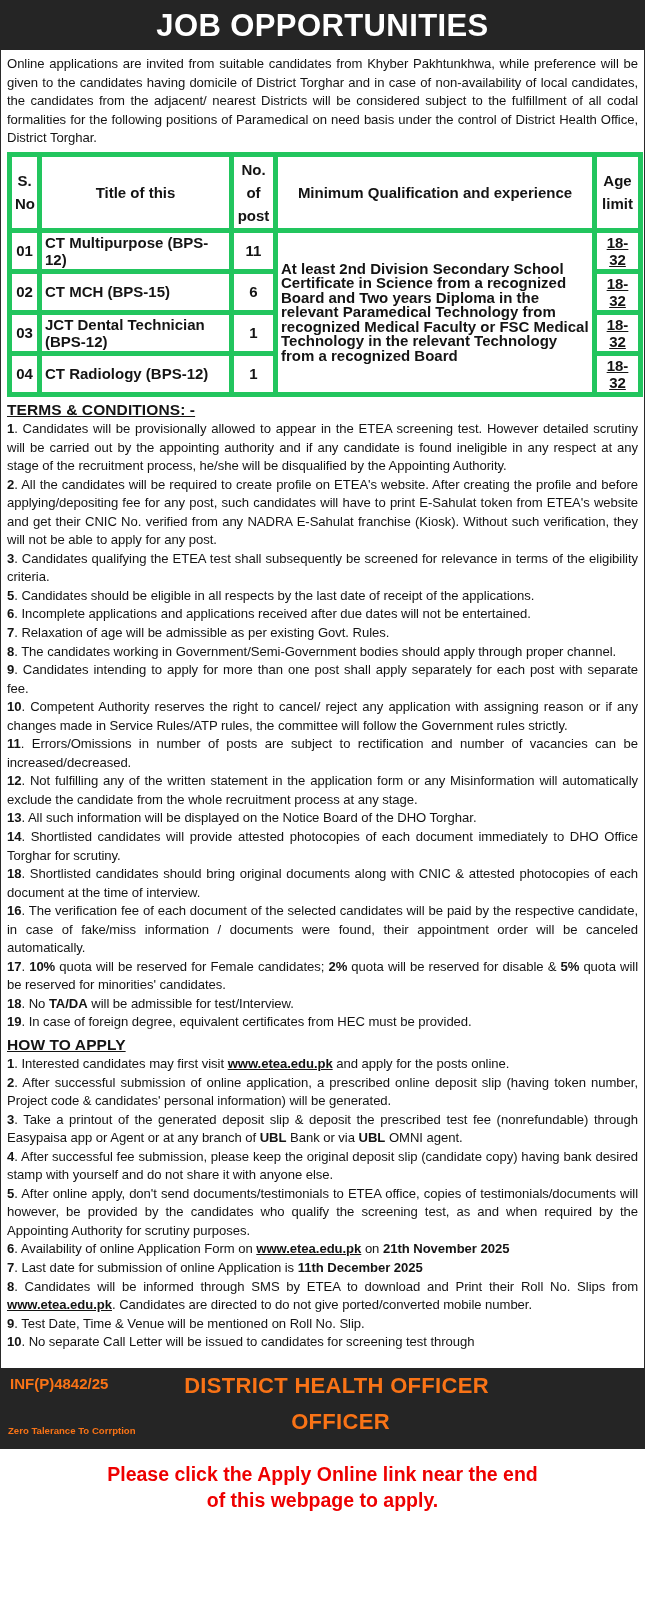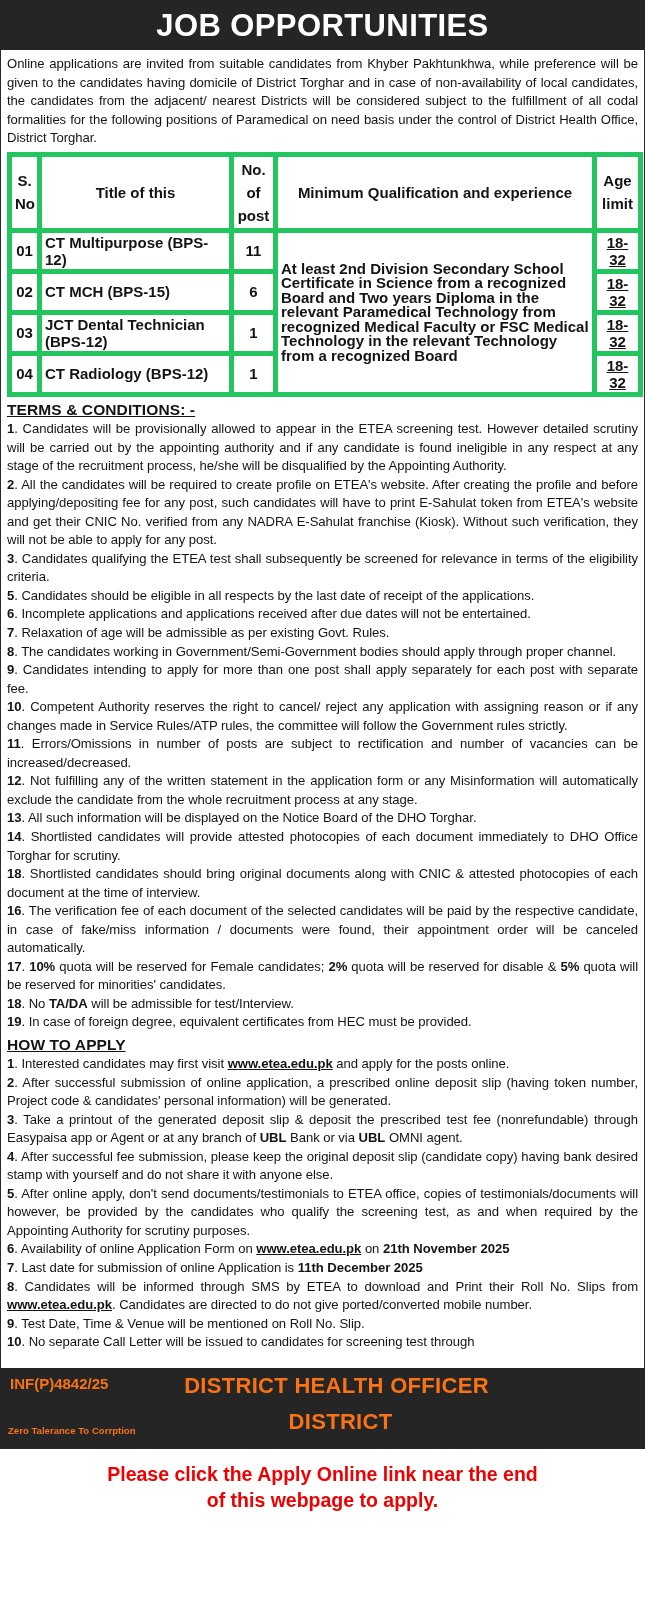--- a/index.html
+++ b/index.html
@@ -262,21 +262,21 @@
     <p class="clause"><b>8</b>. Candidates will be informed through SMS by ETEA to download and Print their Roll No. Slips from <b><u>www.etea.edu.pk</u></b>. Candidates are directed to do not give ported/converted mobile number.</p>
     <p class="clause"><b>9</b>. Test Date, Time &amp; Venue will be mentioned on Roll No. Slip.</p>
     <p class="clause"><b>10</b>. No separate Call Letter will be issued to candidates for screening test through</p>
 
   </div>
 
   <div class="footer-band">
     <div class="inf-code">INF(P)4842/25</div>
     <div class="zero-tol">Zero Talerance To Corrption</div>
     <div class="dho-line1">DISTRICT HEALTH OFFICER</div>
-    <div class="dho-line2">DISTRICT</div>
+    <div class="dho-line2">OFFICER</div>
   </div>
 
   <div class="notice">
     <div>Please click the Apply Online link near the end</div>
     <div>of this webpage to apply.</div>
   </div>
 
 </div>
 
 </body></html>

